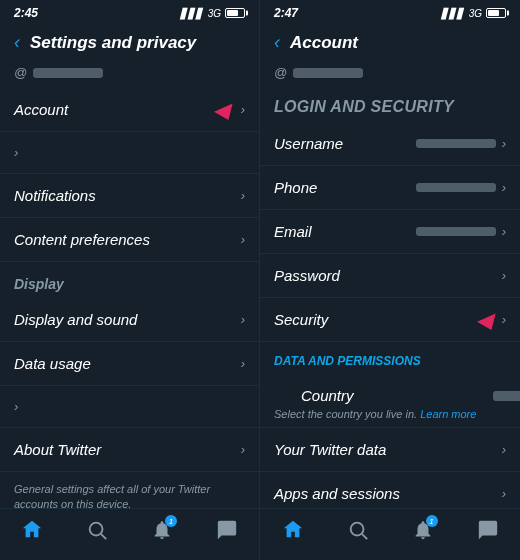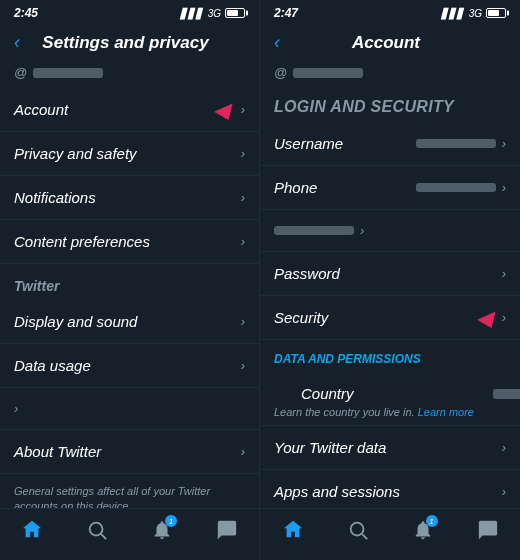--- a/index.html
+++ b/index.html
@@ -83,21 +83,21 @@
       color: #1d9bf0;
       font-size: 18px;
       cursor: pointer;
       margin-right: 10px;
     }
     .header-title {
       color: #fff;
       font-size: 17px;
       font-weight: 700;
       flex: 1;
-      text-align: center;
+      text-align: left;
     }
     .header-spacer { width: 24px; }
 
     
     .username-row {
       padding: 4px 14px 8px;
       display: flex;
       align-items: center;
       gap: 6px;
     }
@@ -255,35 +255,34 @@
     </div>
 
     <div class="list-item" style="position:relative;">
       <span class="item-label">Account</span>
       <span class="chevron">›</span>
 
       <span class="red-arrow" style="right: 30px; top: 50%; transform: translateY(-50%);">◀</span>
     </div>
 
     <div class="list-item">
-      <span class="item-label">Privacy and safety</span>
       <span class="chevron">›</span>
     </div>
 
     <div class="list-item">
       <span class="item-label">Notifications</span>
       <span class="chevron">›</span>
     </div>
 
     <div class="list-item">
       <span class="item-label">Content preferences</span>
       <span class="chevron">›</span>
     </div>
 
-    <div class="general-header">Twitter</div>
+    <div class="general-header">Display</div>
 
     <div class="list-item">
       <span class="item-label">Display and sound</span>
       <span class="chevron">›</span>
     </div>
 
     <div class="list-item">
       <span class="item-label">Data usage</span>
       <span class="chevron">›</span>
     </div>
@@ -360,20 +359,21 @@
       <span class="chevron" style="margin-left:6px;">›</span>
     </div>
 
     <div class="list-item">
       <span class="item-label">Phone</span>
       <div class="blurred-value"></div>
       <span class="chevron" style="margin-left:6px;">›</span>
     </div>
 
     <div class="list-item">
+      <span class="item-label">Email</span>
       <div class="blurred-value"></div>
       <span class="chevron" style="margin-left:6px;">›</span>
     </div>
 
     <div class="list-item">
       <span class="item-label">Password</span>
       <span class="chevron">›</span>
     </div>
 
     <div class="list-item" style="position:relative;">
@@ -384,21 +384,21 @@
 
     <div class="data-section-label">Data and permissions</div>
 
     <div class="list-item" style="flex-direction: column; align-items: flex-start; padding-bottom: 4px;">
       <div style="display:flex; width:100%; align-items:center;margin-left:27px;">
         <span class="item-label">Country</span>
         <div class="blurred-text" style="width:30px;"></div>
         <span class="chevron" style="margin-left:6px;">›</span>
       </div>
       <p class="country-sub" style="padding: 3px 0 2px;">
-        <span>Learn the country you live in.</span>
+        <span>Select the country you live in.</span>
         <span class="learn-more">Learn more</span>
       </p>
     </div>
 
     <div class="list-item">
       <span class="item-label">Your Twitter data</span>
       <span class="chevron">›</span>
     </div>
 
     <div class="list-item">

